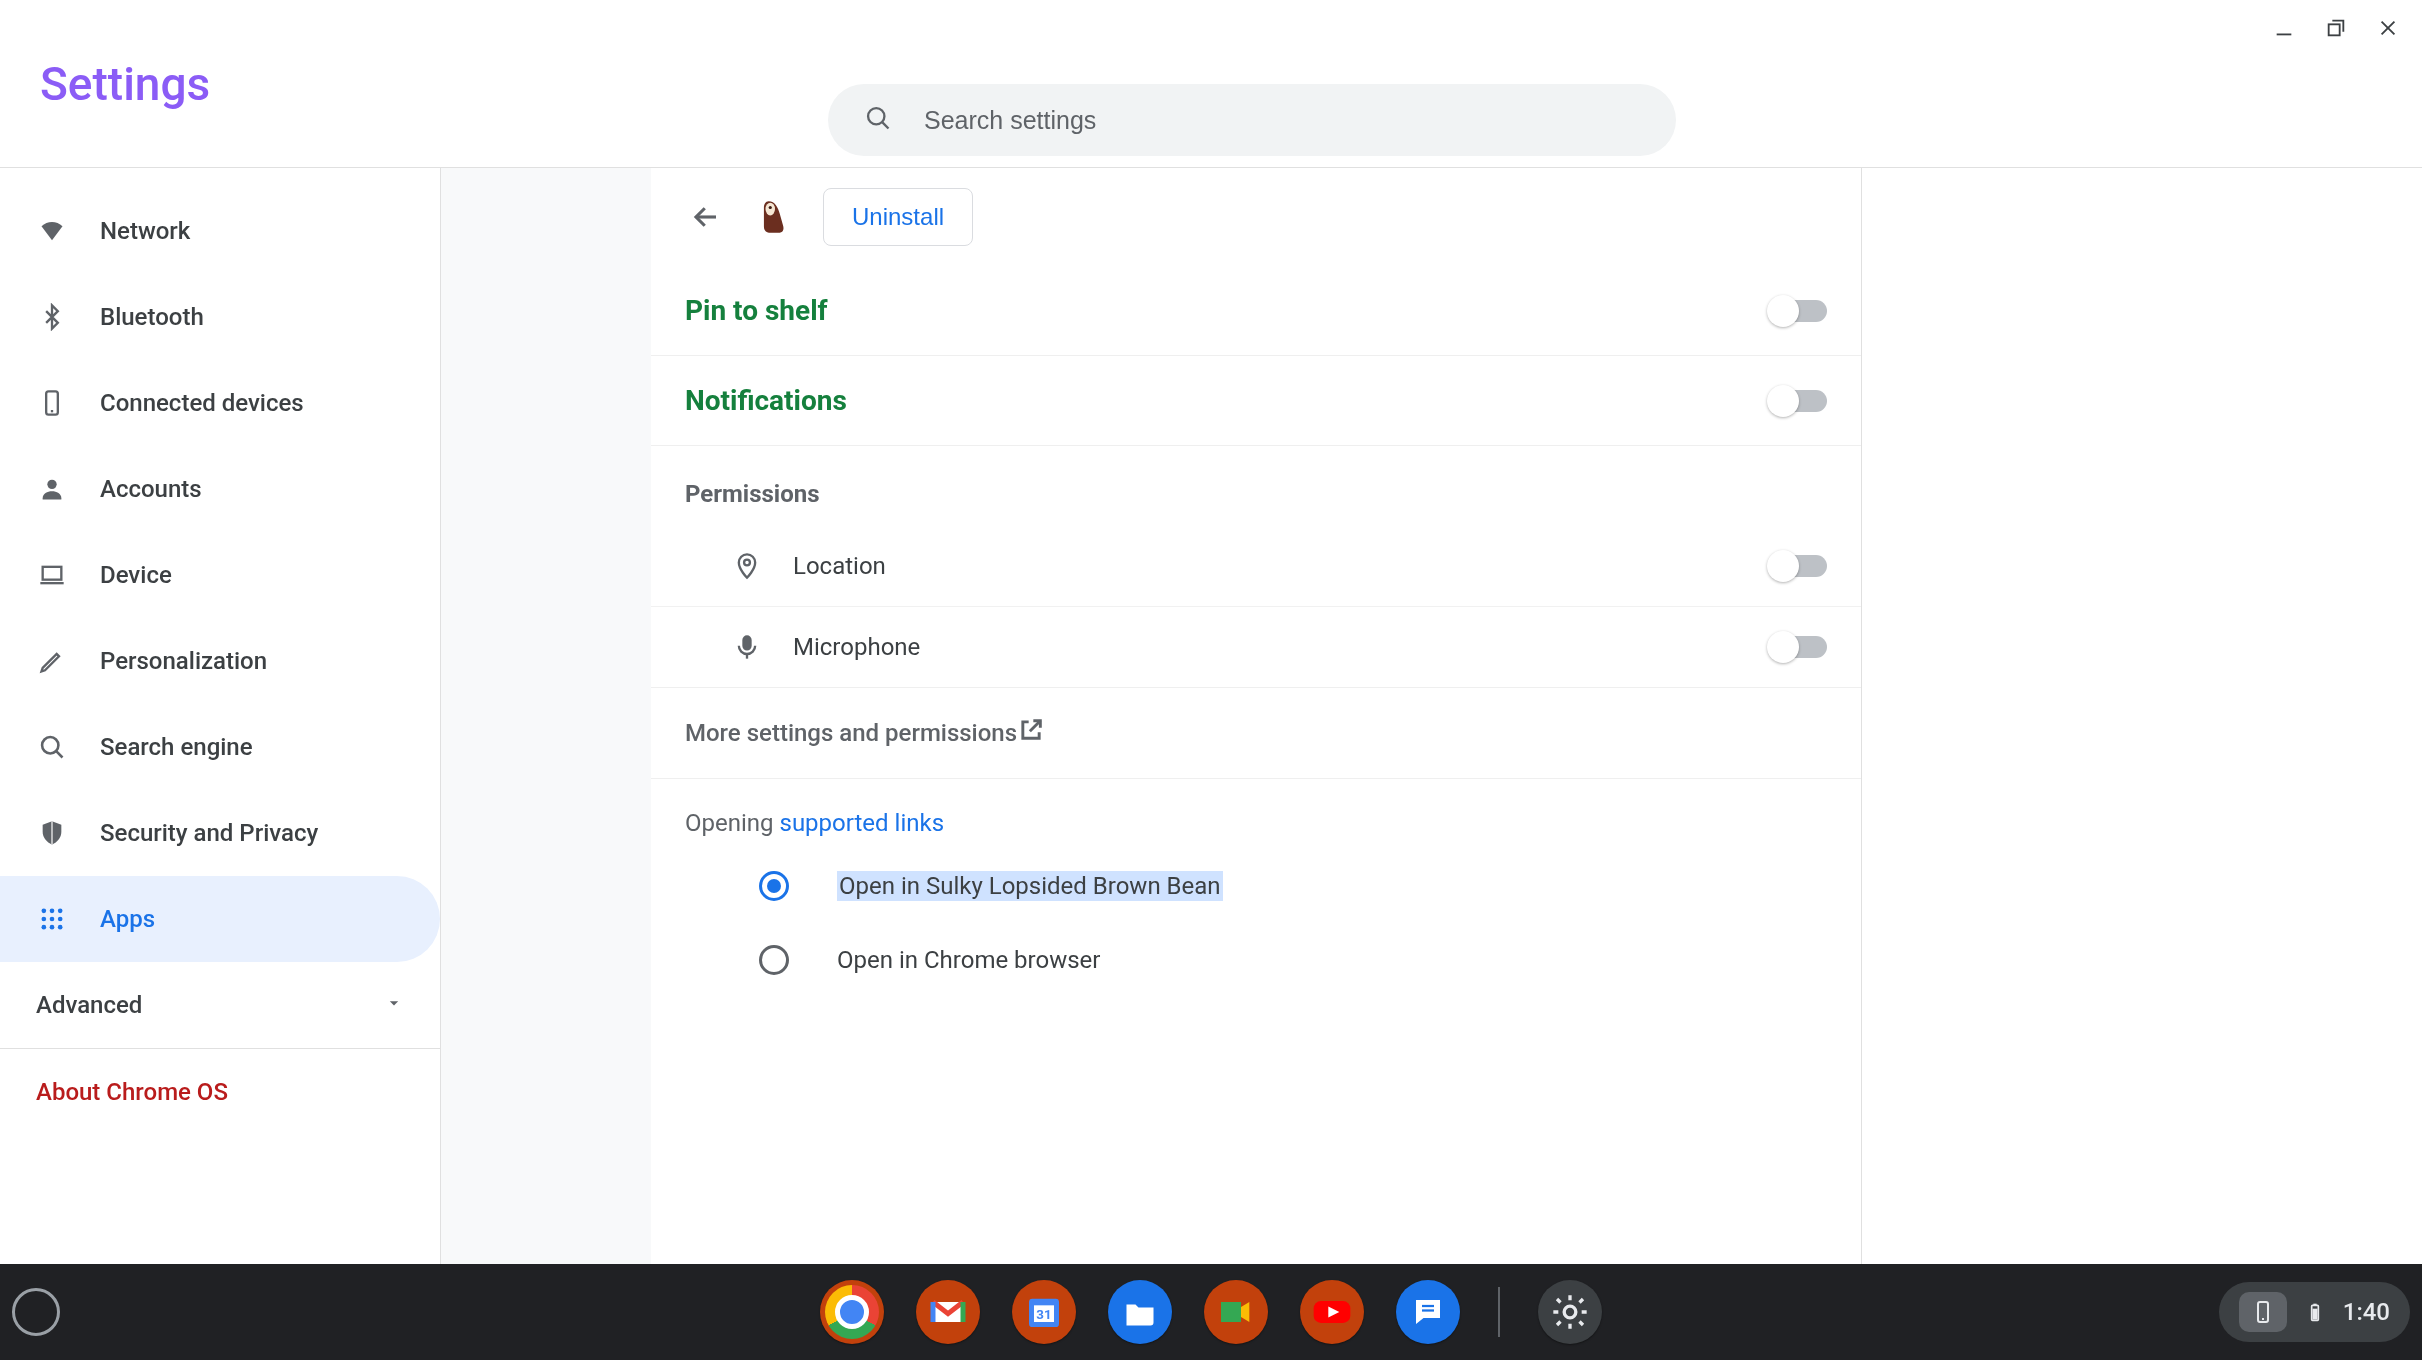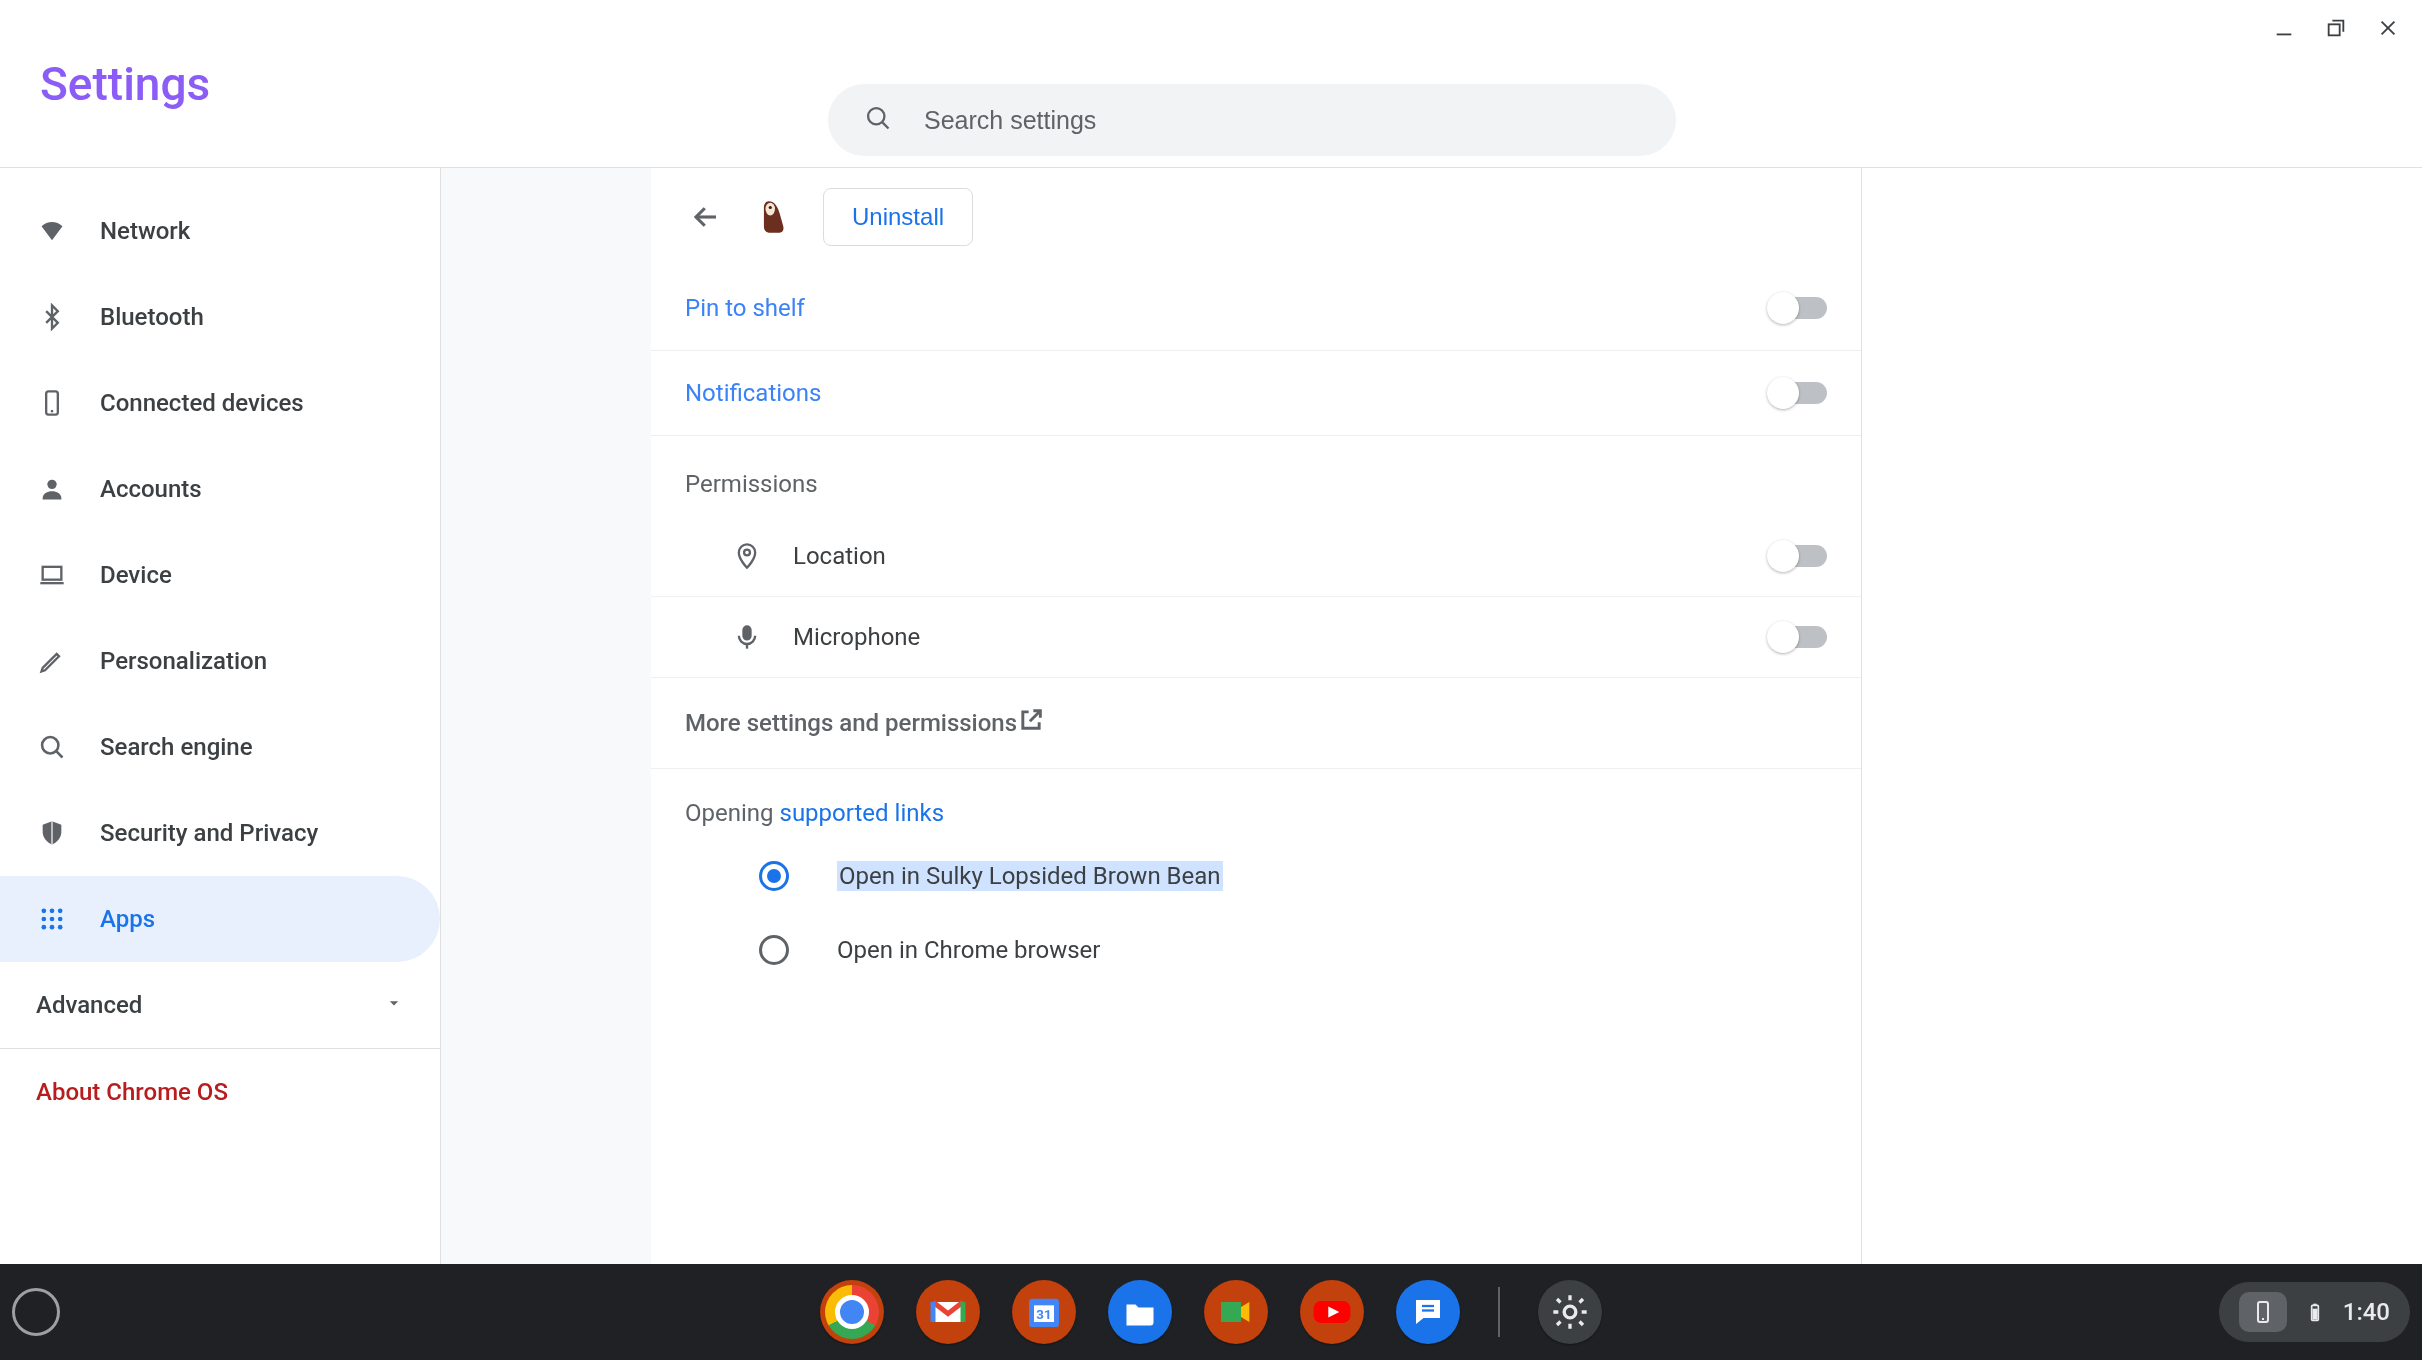--- a/index.html
+++ b/index.html
@@ -35,22 +35,22 @@
   
   .main-col { flex:1; background:#f8f9fa; border-left:1px solid #e0e0e0; border-right:1px solid #e0e0e0; display:flex; justify-content:center; overflow:hidden;}
   .content-card { width: 1210px; margin-left: 210px; margin-right:auto; background:#fff;}
   .content-card .top { display:flex; align-items:center; padding: 20px 34px; gap: 28px;}
   .back-btn { width:42px;height:42px;display:flex;align-items:center;justify-content:center;cursor:pointer;color:#5f6368;}
   .app-ico { width:40px;height:40px;border-radius:6px;background:#fff;display:flex;align-items:center;justify-content:center;font-size:30px;}
   .app-title { font-size:26px; font-weight:500; color:#202124; flex:1;}
   .uninstall-btn { border:1px solid #dadce0; border-radius:8px; background:#fff; color:#1a73e8; font-size:24px; font-weight:500; padding: 14px 28px; cursor:pointer;}
 
   .setting-row { display:flex; align-items:center; justify-content:space-between; padding: 28px 34px; border-bottom:1px solid #efefef;}
-  .setting-row .lbl{font-size:24px;color:#3b82f6;font-weight:400;}
-  .sub-head { padding: 34px 34px 18px 34px; font-size:24px; color:#5f6368; font-weight:400;}
+  .setting-row .lbl{font-size:28px;color:#15803d;font-weight:700;}
+  .sub-head { padding: 34px 34px 18px 34px; font-size:24px; color:#5f6368; font-weight:700;}
   .perm-row { display:flex; align-items:center; justify-content:space-between; padding: 26px 34px 26px 80px; border-bottom:1px solid #f1f1f1;}
   .perm-row .pl{display:flex;align-items:center;gap:30px;color:#3c4043;font-size:24px;}
   .perm-row .pl .pico{width:32px;color:#5f6368;display:flex;justify-content:center;}
 
   .more-row{display:flex;align-items:center;justify-content:flex-start;padding:28px 34px;border-bottom:1px solid #efefef;cursor:pointer;color:#5f6368;font-size:24px;font-weight:500;}
   .ext-icon svg{stroke:#5f6368;fill:none;stroke-width:2.5;}
 
   .opening{padding:30px 34px 12px 34px;font-size:24px;color:#5f6368;}
   .opening a{color:#1a73e8;text-decoration:none;}
 

